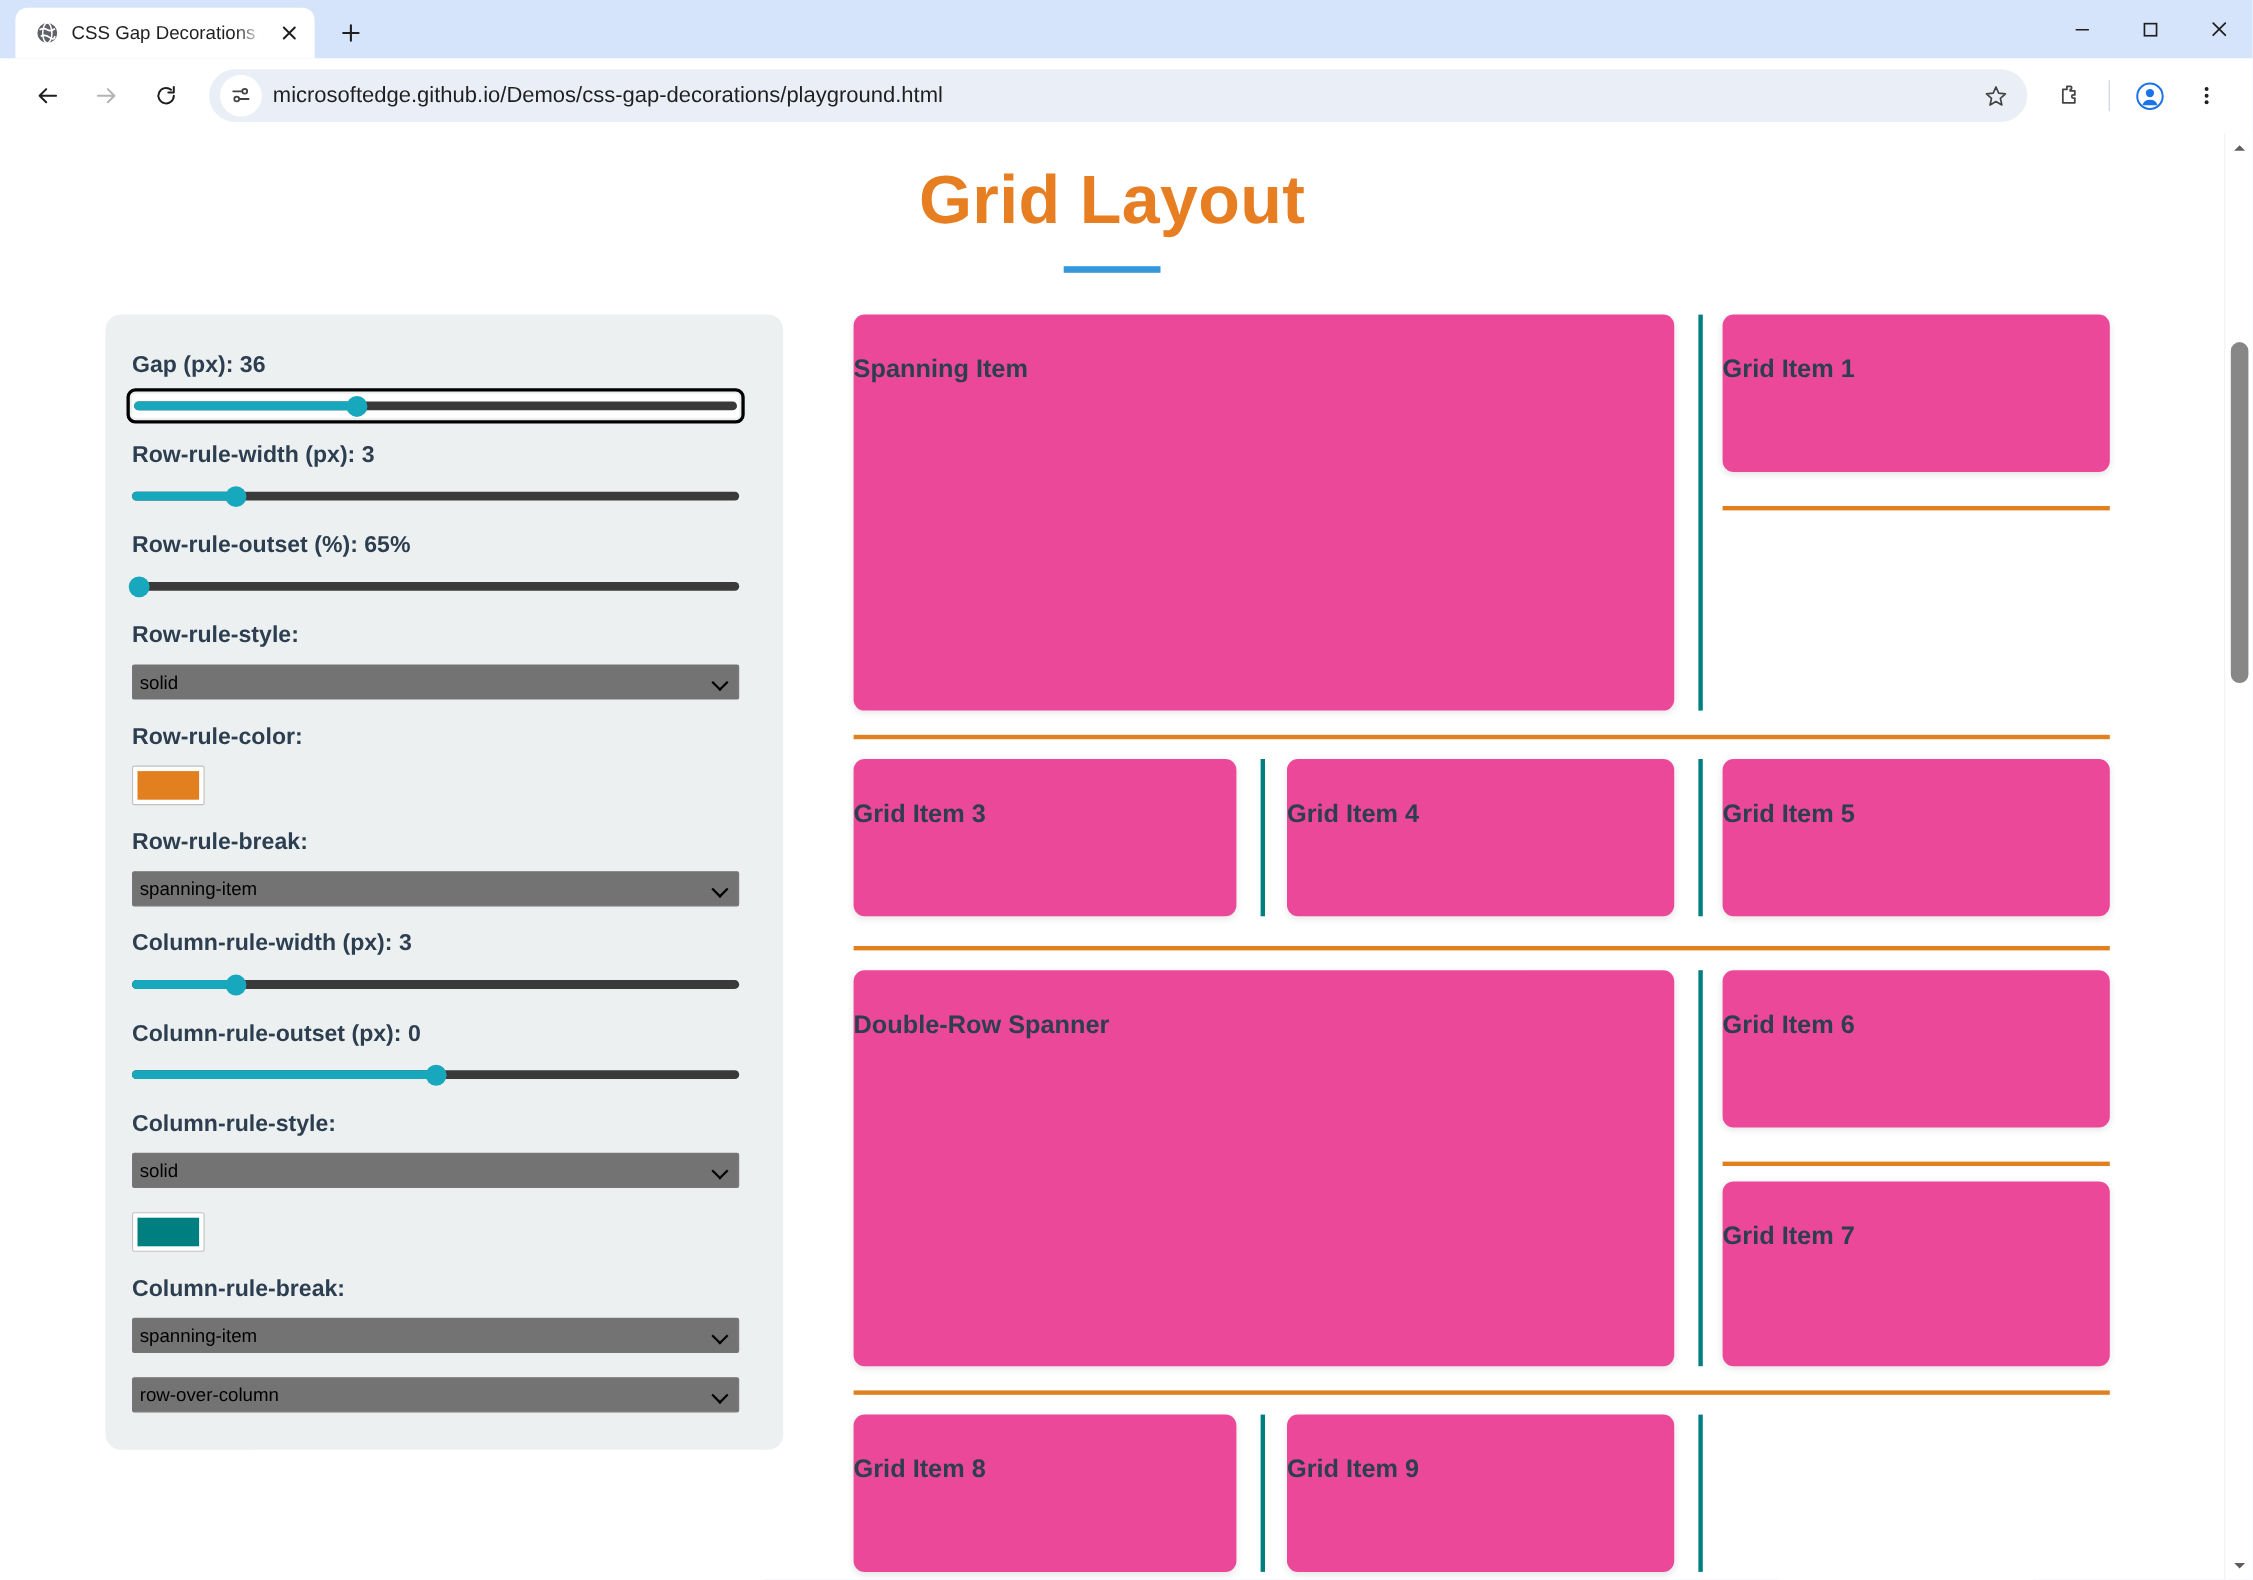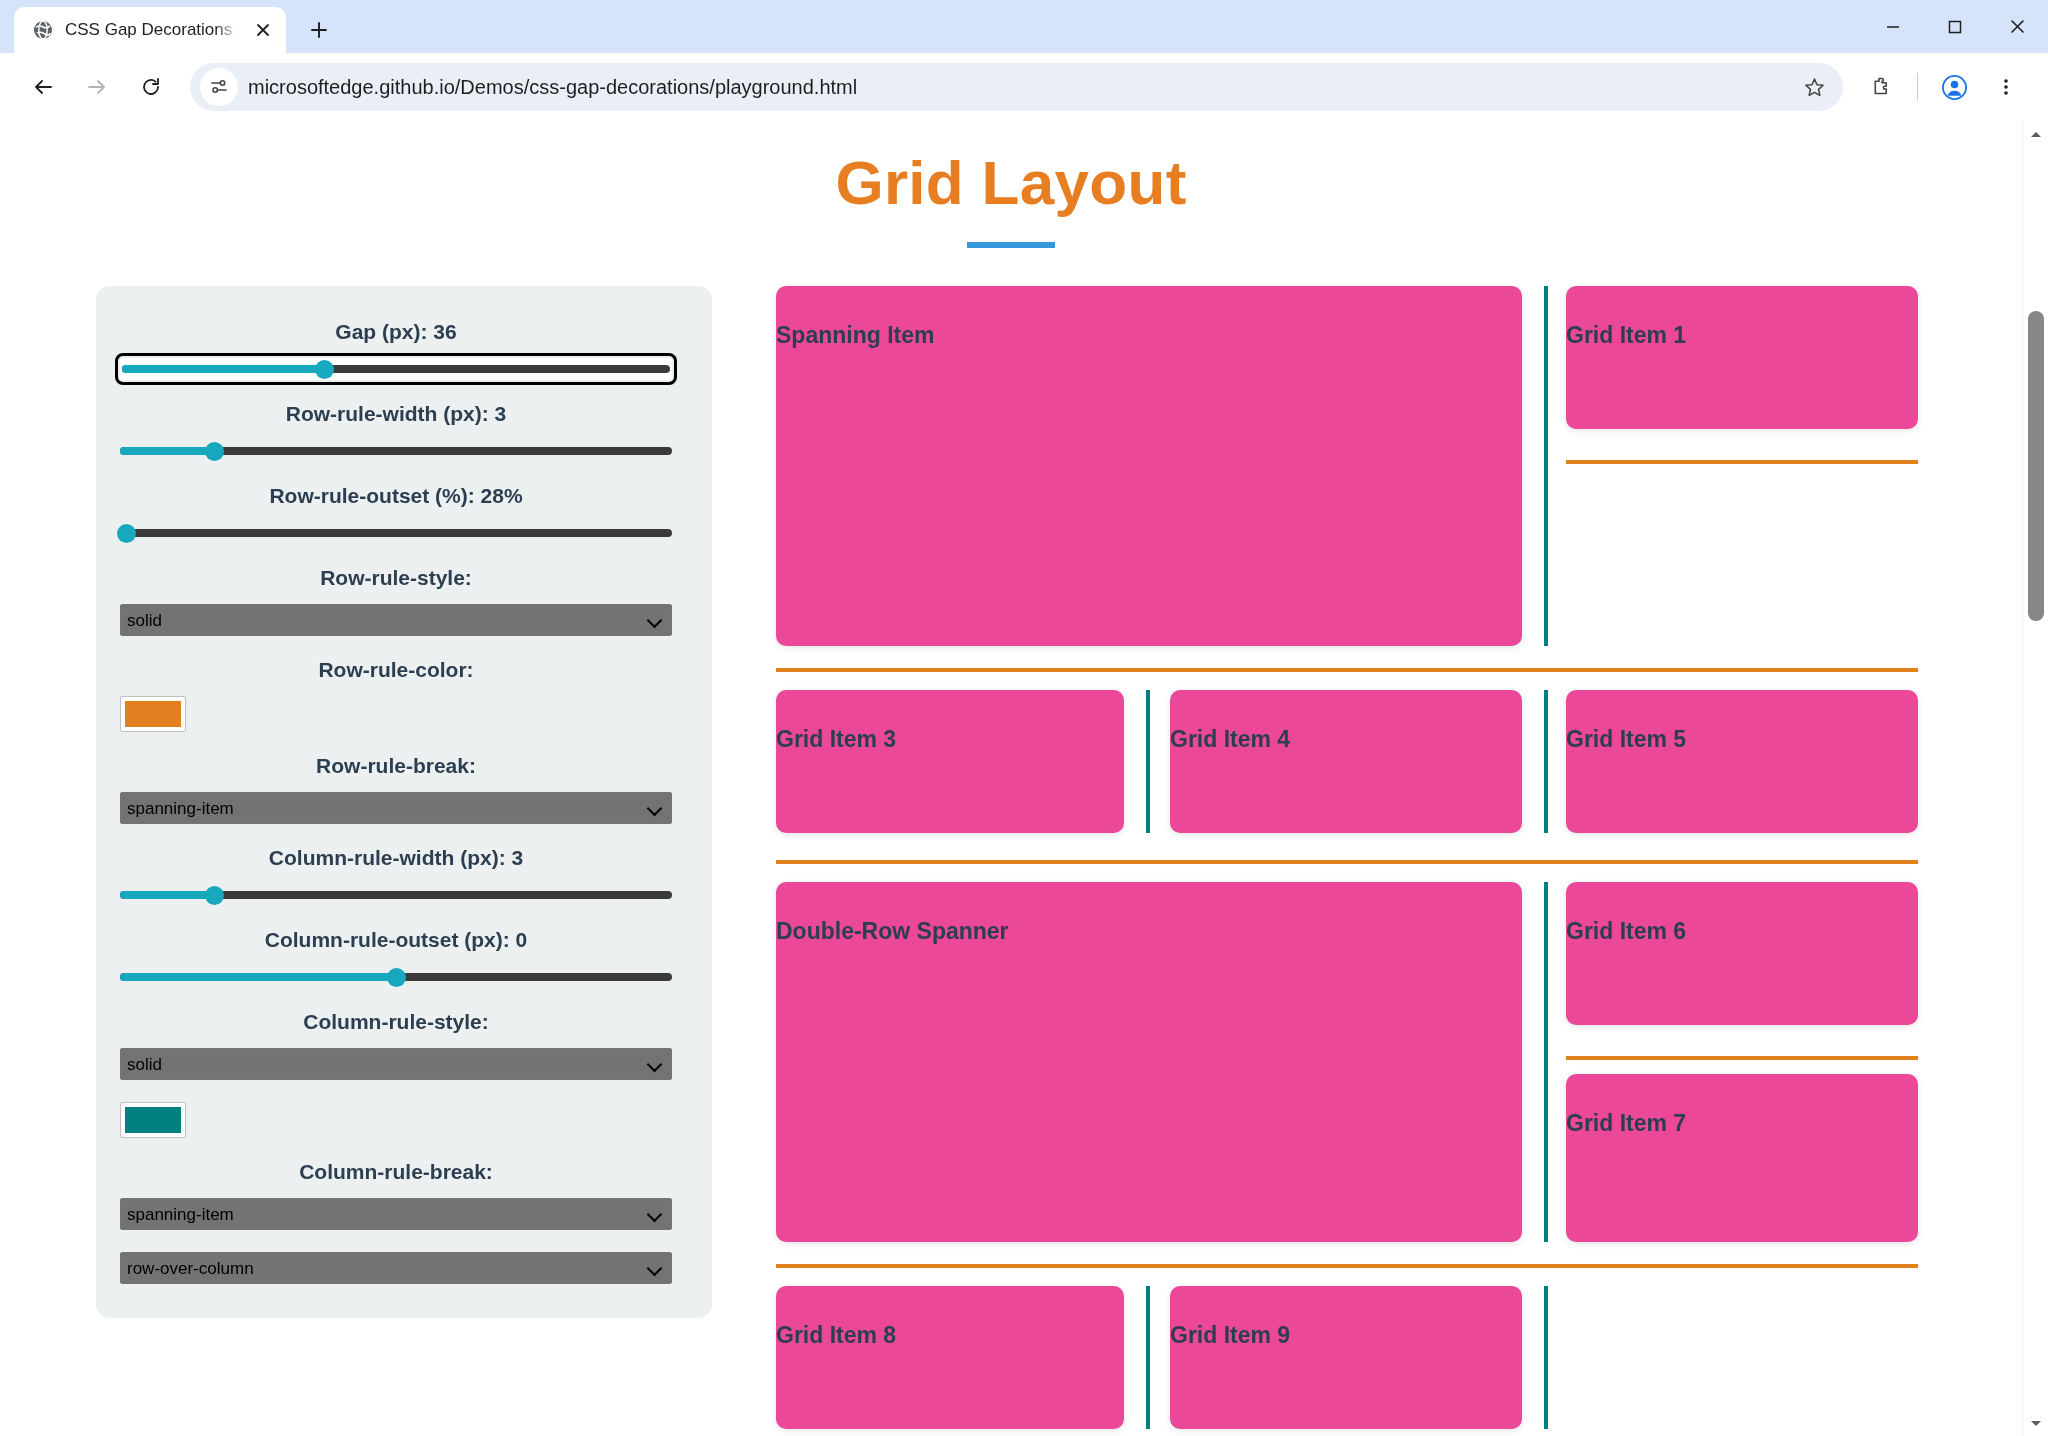--- a/index.html
+++ b/index.html
@@ -70,21 +70,21 @@
                      margin: 24px auto 0; }
 
   
   .content { display: flex; padding: 38px 44px 0 96px; gap: 64px;
              align-items: flex-start; }
 
   
   .controls { width: 616px; flex: none; background: #ecf0f1; border-radius: 14px;
               padding: 34px 40px 34px 24px; }
   .ctl-label { font-size: 21px; font-weight: bold; color: #2c3e50;
-               margin-bottom: 14px; text-align: center; }
+               margin-bottom: 14px; }
   .ctl-block { margin-bottom: 22px; }
   .ctl-block:last-child { margin-bottom: 0; }
 
   .slider { position: relative; height: 22px; margin-bottom: 4px; }
   .slider .track { position: absolute; top: 7px; left: 0; right: 0; height: 8px;
                    background: #3a3a3a; border-radius: 4px; }
   .slider .fill { position: absolute; top: 7px; left: 0; height: 8px;
                   background: #17a8bd; border-radius: 4px; }
   .slider .thumb { position: absolute; top: 2px; width: 19px; height: 19px;
                    border-radius: 50%; background: #17a8bd; margin-left: -9px; }
@@ -240,21 +240,21 @@
             </div>
             <div class="ctl-block">
               <div class="ctl-label">Row-rule-width (px): 3</div>
               <div class="slider">
                 <div class="track"></div>
                 <div class="fill" style="width: 17%;"></div>
                 <div class="thumb" style="left: 17%;"></div>
               </div>
             </div>
             <div class="ctl-block">
-              <div class="ctl-label">Row-rule-outset (%): 28%</div>
+              <div class="ctl-label">Row-rule-outset (%): 65%</div>
               <div class="slider">
                 <div class="track"></div>
                 <div class="fill" style="width: 1%;"></div>
                 <div class="thumb" style="left: 1%;"></div>
               </div>
             </div>
             <div class="ctl-block">
               <div class="ctl-label">Row-rule-style:</div>
               <div class="select-wrap"><select><option>solid</option></select></div>
             </div>

